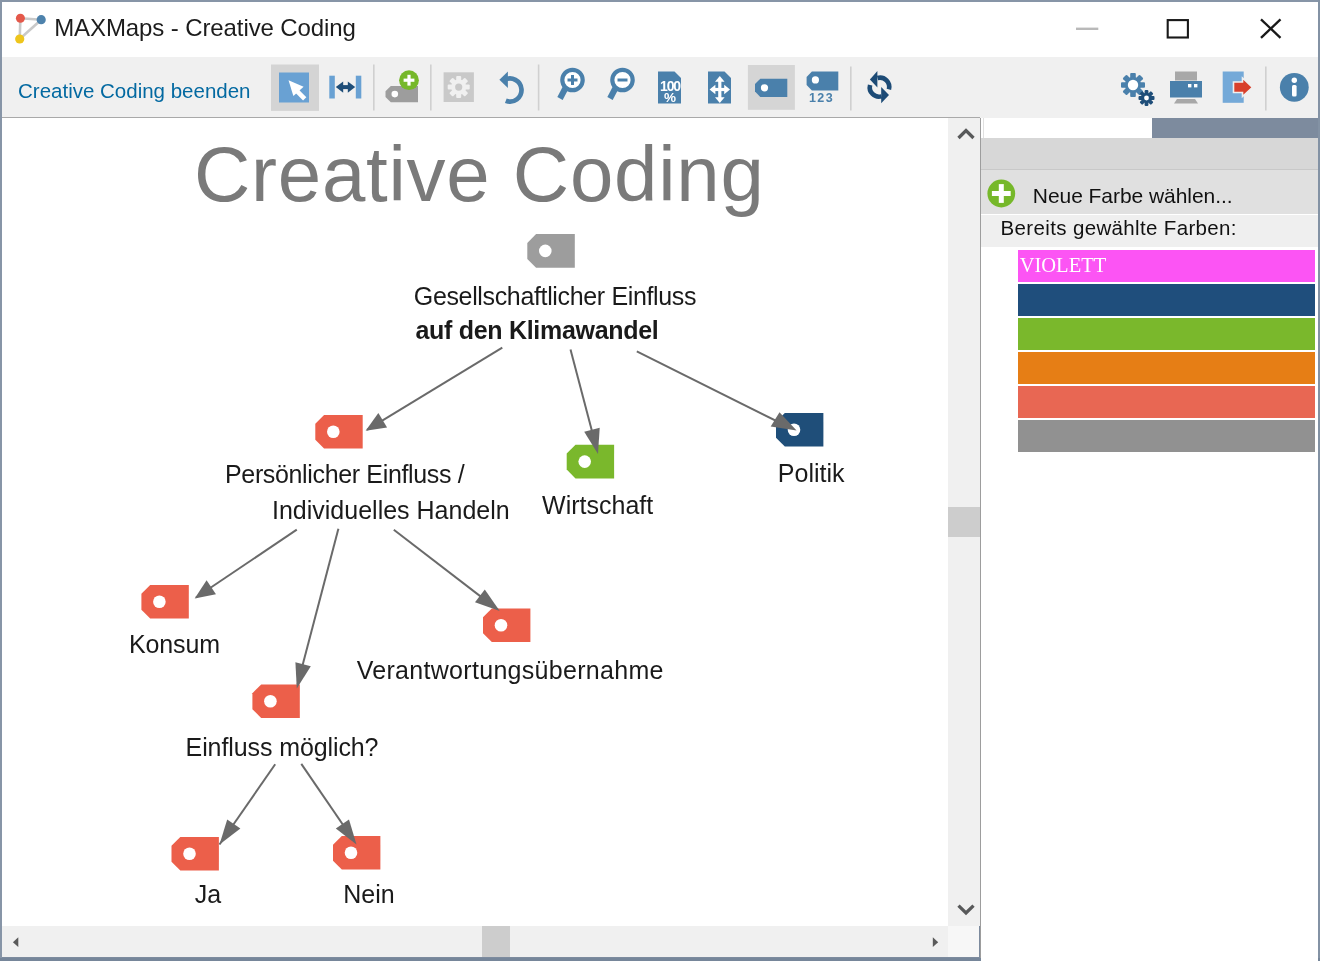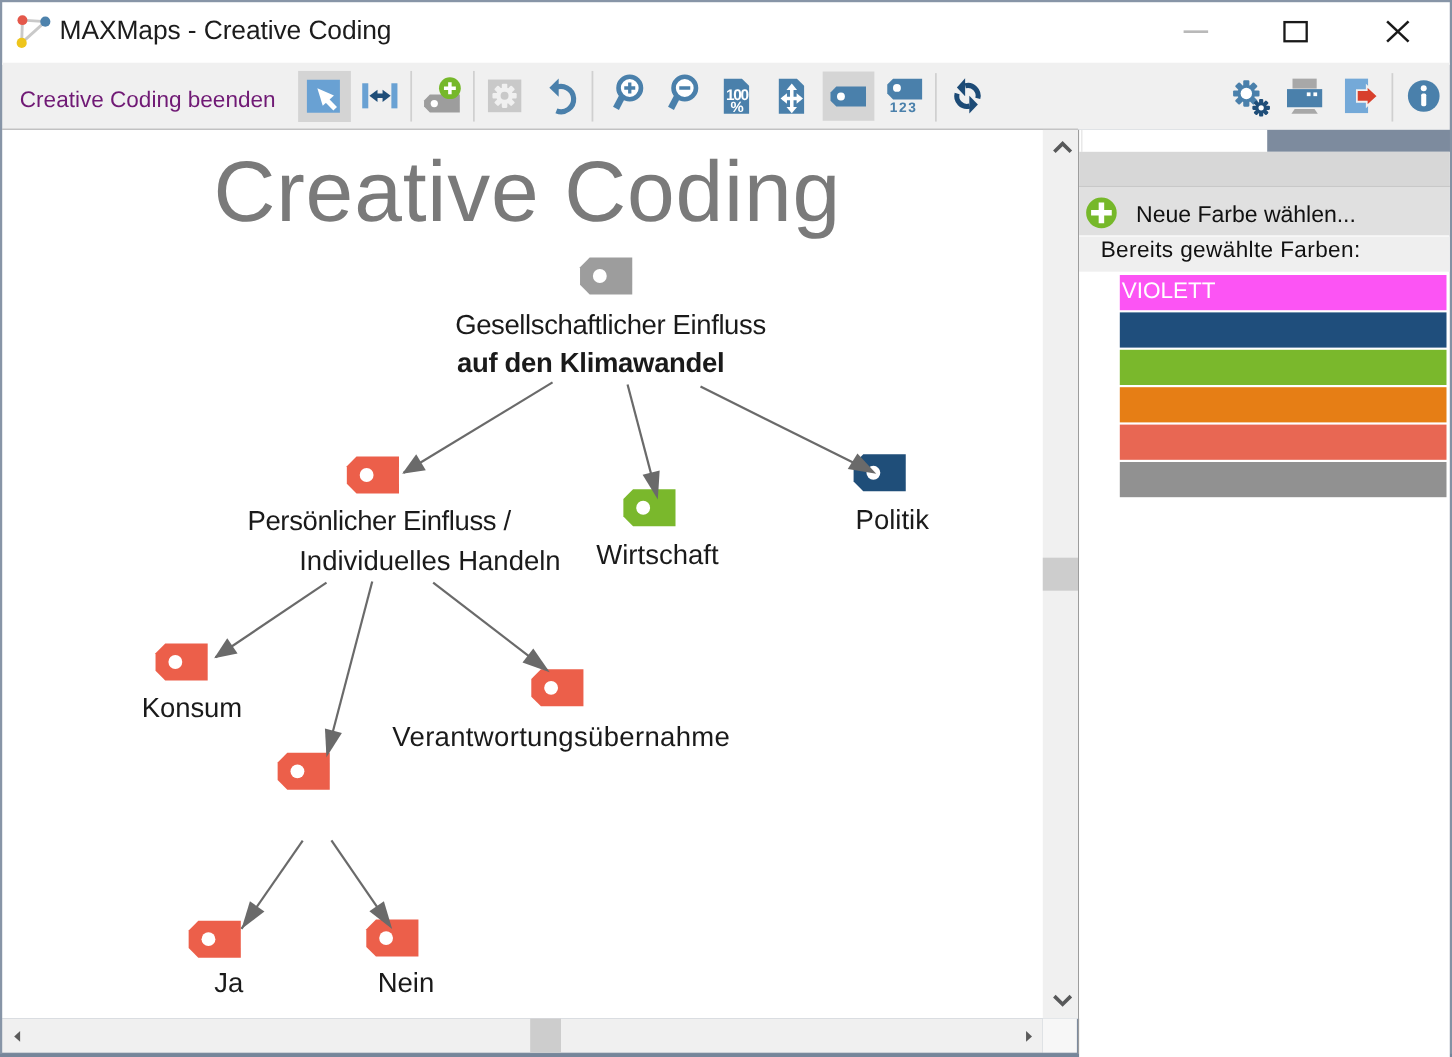--- a/index.html
+++ b/index.html
@@ -38,21 +38,21 @@
 
       <rect x="1076" y="27.6" width="22.3" height="2.4" fill="#b9b9b9"></rect>
       <rect x="1167.7" y="20.1" width="20.2" height="17.4" fill="none" stroke="#191919" stroke-width="2.1"></rect>
       <line x1="1261" y1="19.4" x2="1280.5" y2="37.8" stroke="#191919" stroke-width="2.3"></line>
       <line x1="1280.5" y1="19.4" x2="1261" y2="37.8" stroke="#191919" stroke-width="2.3"></line>
     </svg>
     <div class="abs" style="left:52.2px;top:13.5px;font-size:24px;letter-spacing:-0.1px;line-height:1;color:#1c1c1c;">MAXMaps - Creative Coding</div>
   </div>
 
   <div id="toolbar">
-    <div class="abs" style="left:16px;top:24px;font-size:20.5px;line-height:1;color:#701a75;">Creative Coding beenden</div>
+    <div class="abs" style="left:16px;top:24px;font-size:20.5px;line-height:1;color:#0369a1;">Creative Coding beenden</div>
     <svg class="abs" style="left:0;top:0;" width="1315" height="61" viewBox="2 56.5 1315 61" id="tbicons">
 
       <g fill="#d0d0d0">
         <rect x="373" y="64" width="1.6" height="46"></rect>
         <rect x="430" y="64" width="1.6" height="46"></rect>
         <rect x="537.8" y="64" width="1.6" height="46"></rect>
         <rect x="850" y="66" width="1.6" height="44"></rect>
         <rect x="1265" y="66" width="1.6" height="44"></rect>
       </g>
 
@@ -218,20 +218,21 @@
       </g>
     </svg>
     <div class="lbl" style="left:411.8px;top:165.9px;letter-spacing:-0.35px;">Gesellschaftlicher Einfluss</div>
     <div class="lbl" style="left:413.5px;top:199.6px;letter-spacing:-0.3px;font-weight:bold;">auf den Klimawandel</div>
     <div class="lbl" style="left:223px;top:343.7px;letter-spacing:-0.35px;">Persönlicher Einfluss /</div>
     <div class="lbl" style="left:222px;top:380.1px;margin-left:48px;">Individuelles Handeln</div>
     <div class="lbl" style="left:540.1px;top:375.1px;">Wirtschaft</div>
     <div class="lbl" style="left:775.8px;top:342.9px;">Politik</div>
     <div class="lbl" style="left:126.9px;top:513.6px;letter-spacing:-0.1px;">Konsum</div>
     <div class="lbl" style="left:354.7px;top:539.6px;letter-spacing:0.3px;">Verantwortungsübernahme</div>
+    <div class="lbl" style="left:183.6px;top:616.6px;letter-spacing:-0.1px;">Einfluss möglich?</div>
     <div class="lbl" style="left:192.7px;top:764px;">Ja</div>
     <div class="lbl" style="left:341.3px;top:764px;">Nein</div>
 
     <div id="vscroll">
       <div class="abs" style="left:0;top:389px;width:32px;height:30px;background:#cdcdcd;"></div>
       <svg class="abs" style="left:0;top:0;" width="32" height="808">
         <polyline points="10.5,20 18,12.6 25.5,20" fill="none" stroke="#58595a" stroke-width="3.3"></polyline>
         <polyline points="10.5,787.6 18,795 25.5,787.6" fill="none" stroke="#58595a" stroke-width="3.3"></polyline>
       </svg>
     </div>
@@ -255,21 +256,21 @@
     <div class="abs" style="left:0;top:76.5px;width:336.5px;height:32.5px;background:#efefef;"></div>
     <svg class="abs" style="left:0;top:37px;" width="36" height="36">
       <circle cx="20.3" cy="18.5" r="13.9" fill="#76b82a"></circle>
       <line x1="10.9" y1="18.5" x2="29.7" y2="18.5" stroke="#fff" stroke-width="5"></line>
       <line x1="20.3" y1="9.1" x2="20.3" y2="27.9" stroke="#fff" stroke-width="5"></line>
     </svg>
     <div class="abs" style="left:51.8px;top:46.8px;font-size:21px;letter-spacing:-0.05px;line-height:1;color:#111;">Neue Farbe wählen...</div>
     <div class="abs" style="left:19.6px;top:79.6px;font-size:20.5px;letter-spacing:0.35px;line-height:1;color:#111;">Bereits gewählte Farben:</div>
 
     <div class="abs" style="left:37px;top:112px;width:296.7px;height:32.3px;background:#fc54f4;"></div>
-    <div class="abs" style="left:38.7px;top:116.5px;font-size:20.5px;line-height:1;color:#fff;">VIOLETT</div>
+    <div class="abs" style="left:38.7px;top:116.5px;font-size:20.5px;line-height:1;color:#fff;font-family:Liberation Serif, serif;">VIOLETT</div>
     <div class="abs" style="left:37px;top:145.9px;width:296.7px;height:32.3px;background:#1f4e7c;"></div>
     <div class="abs" style="left:37px;top:179.8px;width:296.7px;height:32.3px;background:#7ab82c;"></div>
     <div class="abs" style="left:37px;top:213.7px;width:296.7px;height:32.3px;background:#e67e15;"></div>
     <div class="abs" style="left:37px;top:247.6px;width:296.7px;height:32.3px;background:#e86753;"></div>
     <div class="abs" style="left:37px;top:281.5px;width:296.7px;height:32.3px;background:#919191;"></div>
 
     <svg class="abs" style="left:322px;top:826px;" width="12" height="12">
       <g fill="#b5b5b5">
         <rect x="0" y="0" width="3" height="3"></rect>
           <rect x="5" y="0" width="6" height="3"></rect>

